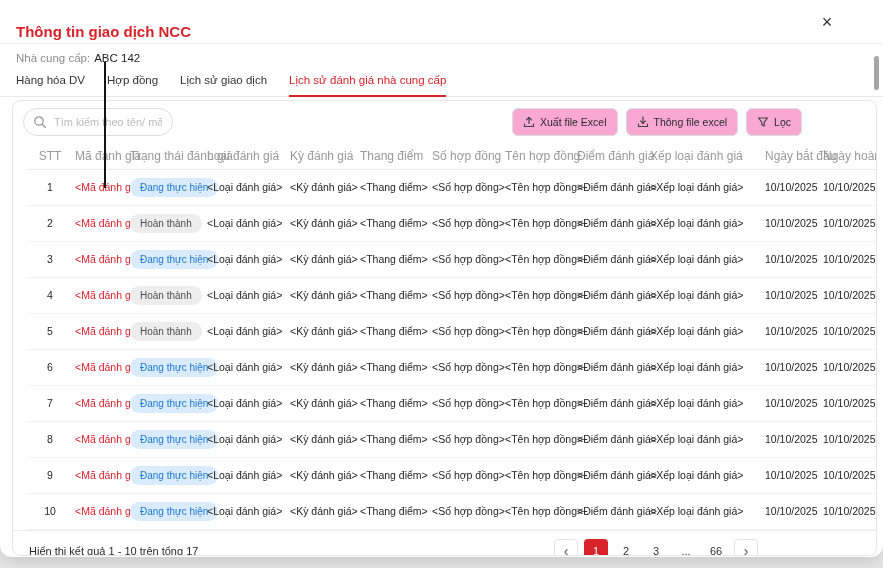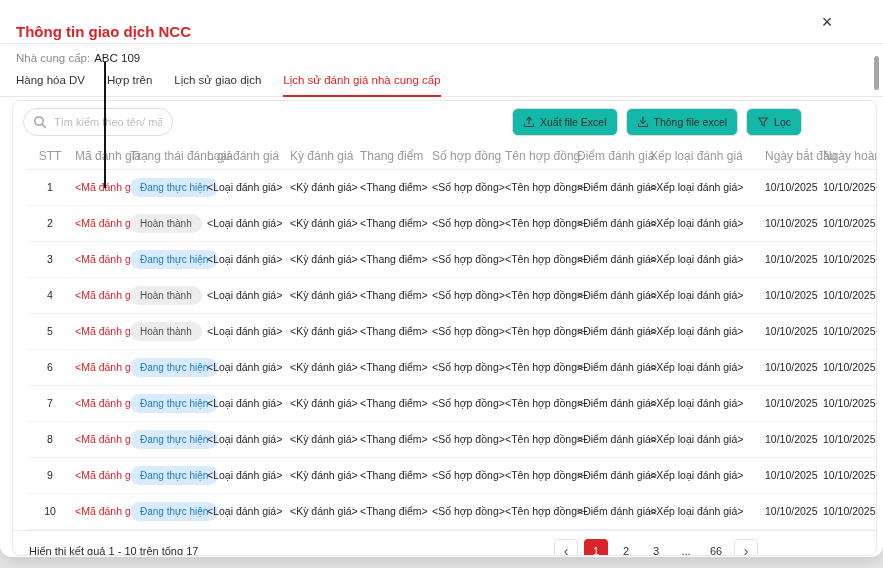--- a/index.html
+++ b/index.html
@@ -51,21 +51,21 @@
     border: 1px solid #ddd; border-radius: 15px;
     padding: 0 10px 0 30px; font-size: 11px; color: #333; outline: none;
     font-family: inherit; background: #fff;
   }
   .search-input::placeholder { color: #bcbcbc; }
   .search-icon { position: absolute; left: 10px; top: 7px; }
   .toolbar-buttons { margin-left: auto; display: flex; gap: 8px; }
   .tbtn {
     height: 28px; display: flex; align-items: center; gap: 5px;
     padding: 5px 10px; border: 1px solid #dcdcdc; border-radius: 6px;
-    background: #14b8a6; font-size: 10.5px; color: #2b2b2b; cursor: pointer;
+    background: #f9a8d4; font-size: 10.5px; color: #2b2b2b; cursor: pointer;
     font-family: inherit; white-space: nowrap;
   }
 
   .table-area { flex: none; overflow: hidden; }
   table { border-collapse: collapse; table-layout: fixed; width: 866px; margin-left: 14px; }
   thead th {
     height: 26px; font-size: 12px; font-weight: normal; color: #9a9a9a;
     text-align: left; padding: 0 2px; white-space: nowrap; overflow: visible;
     border-bottom: 1px solid #ececec;
   }
@@ -108,26 +108,26 @@
 </head>
 <body>
 
 <div class="modal">
   <div class="modal-header">
     <div class="modal-title">Thông tin giao dịch NCC</div>
     <div class="close-btn">×</div>
   </div>
 
   <div class="supplier-row">
-    <span class="supplier-label">Nhà cung cấp:</span><span class="supplier-value">ABC 109</span>
+    <span class="supplier-label">Nhà cung cấp:</span><span class="supplier-value">ABC 142</span>
   </div>
 
   <div class="tabs" id="tabs">
       <div class="tab">Hàng hóa DV</div>
-      <div class="tab">Hợp trên</div>
+      <div class="tab">Hợp đồng</div>
       <div class="tab">Lịch sử giao dịch</div>
       <div class="tab active">Lịch sử đánh giá nhà cung cấp</div>
     </div>
 
   <div class="card">
     <div class="toolbar">
       <div class="search-box">
         <svg class="search-icon" width="14" height="14" viewBox="0 0 14 14">
           <circle cx="6" cy="6" r="4.2" fill="none" stroke="#999" stroke-width="1.3"></circle>
           <line x1="9.2" y1="9.2" x2="12.5" y2="12.5" stroke="#999" stroke-width="1.3" stroke-linecap="round"></line>

